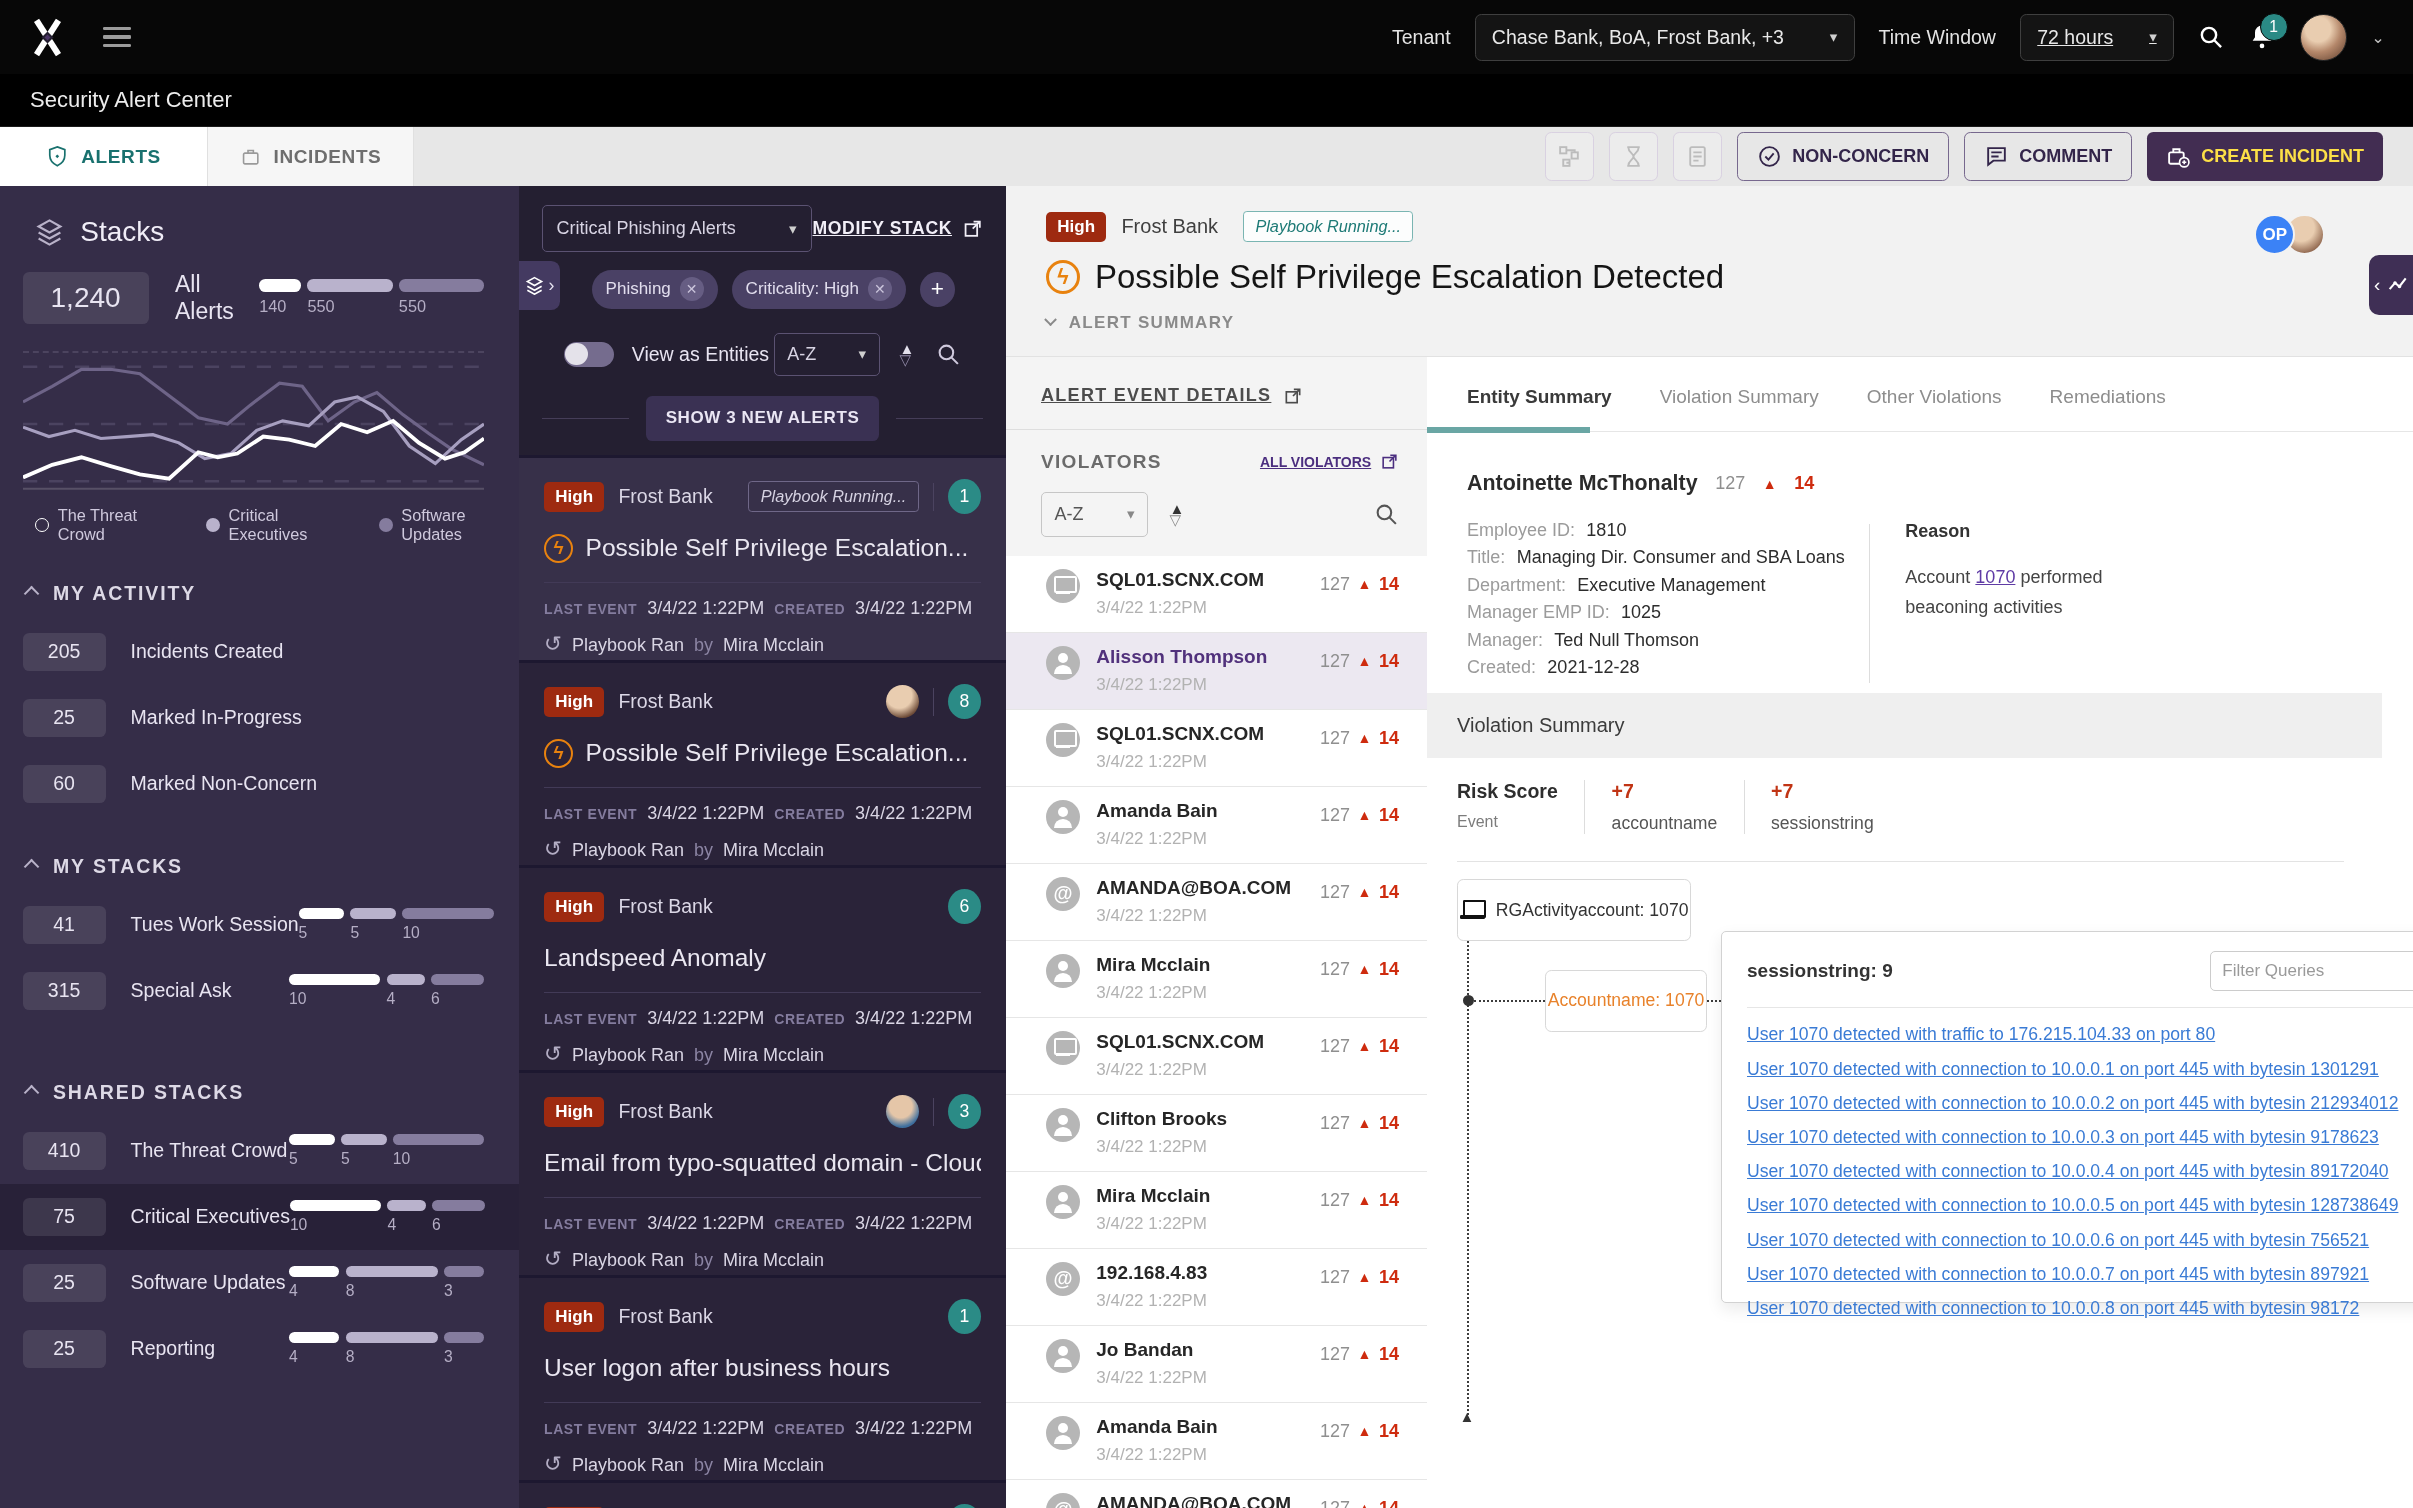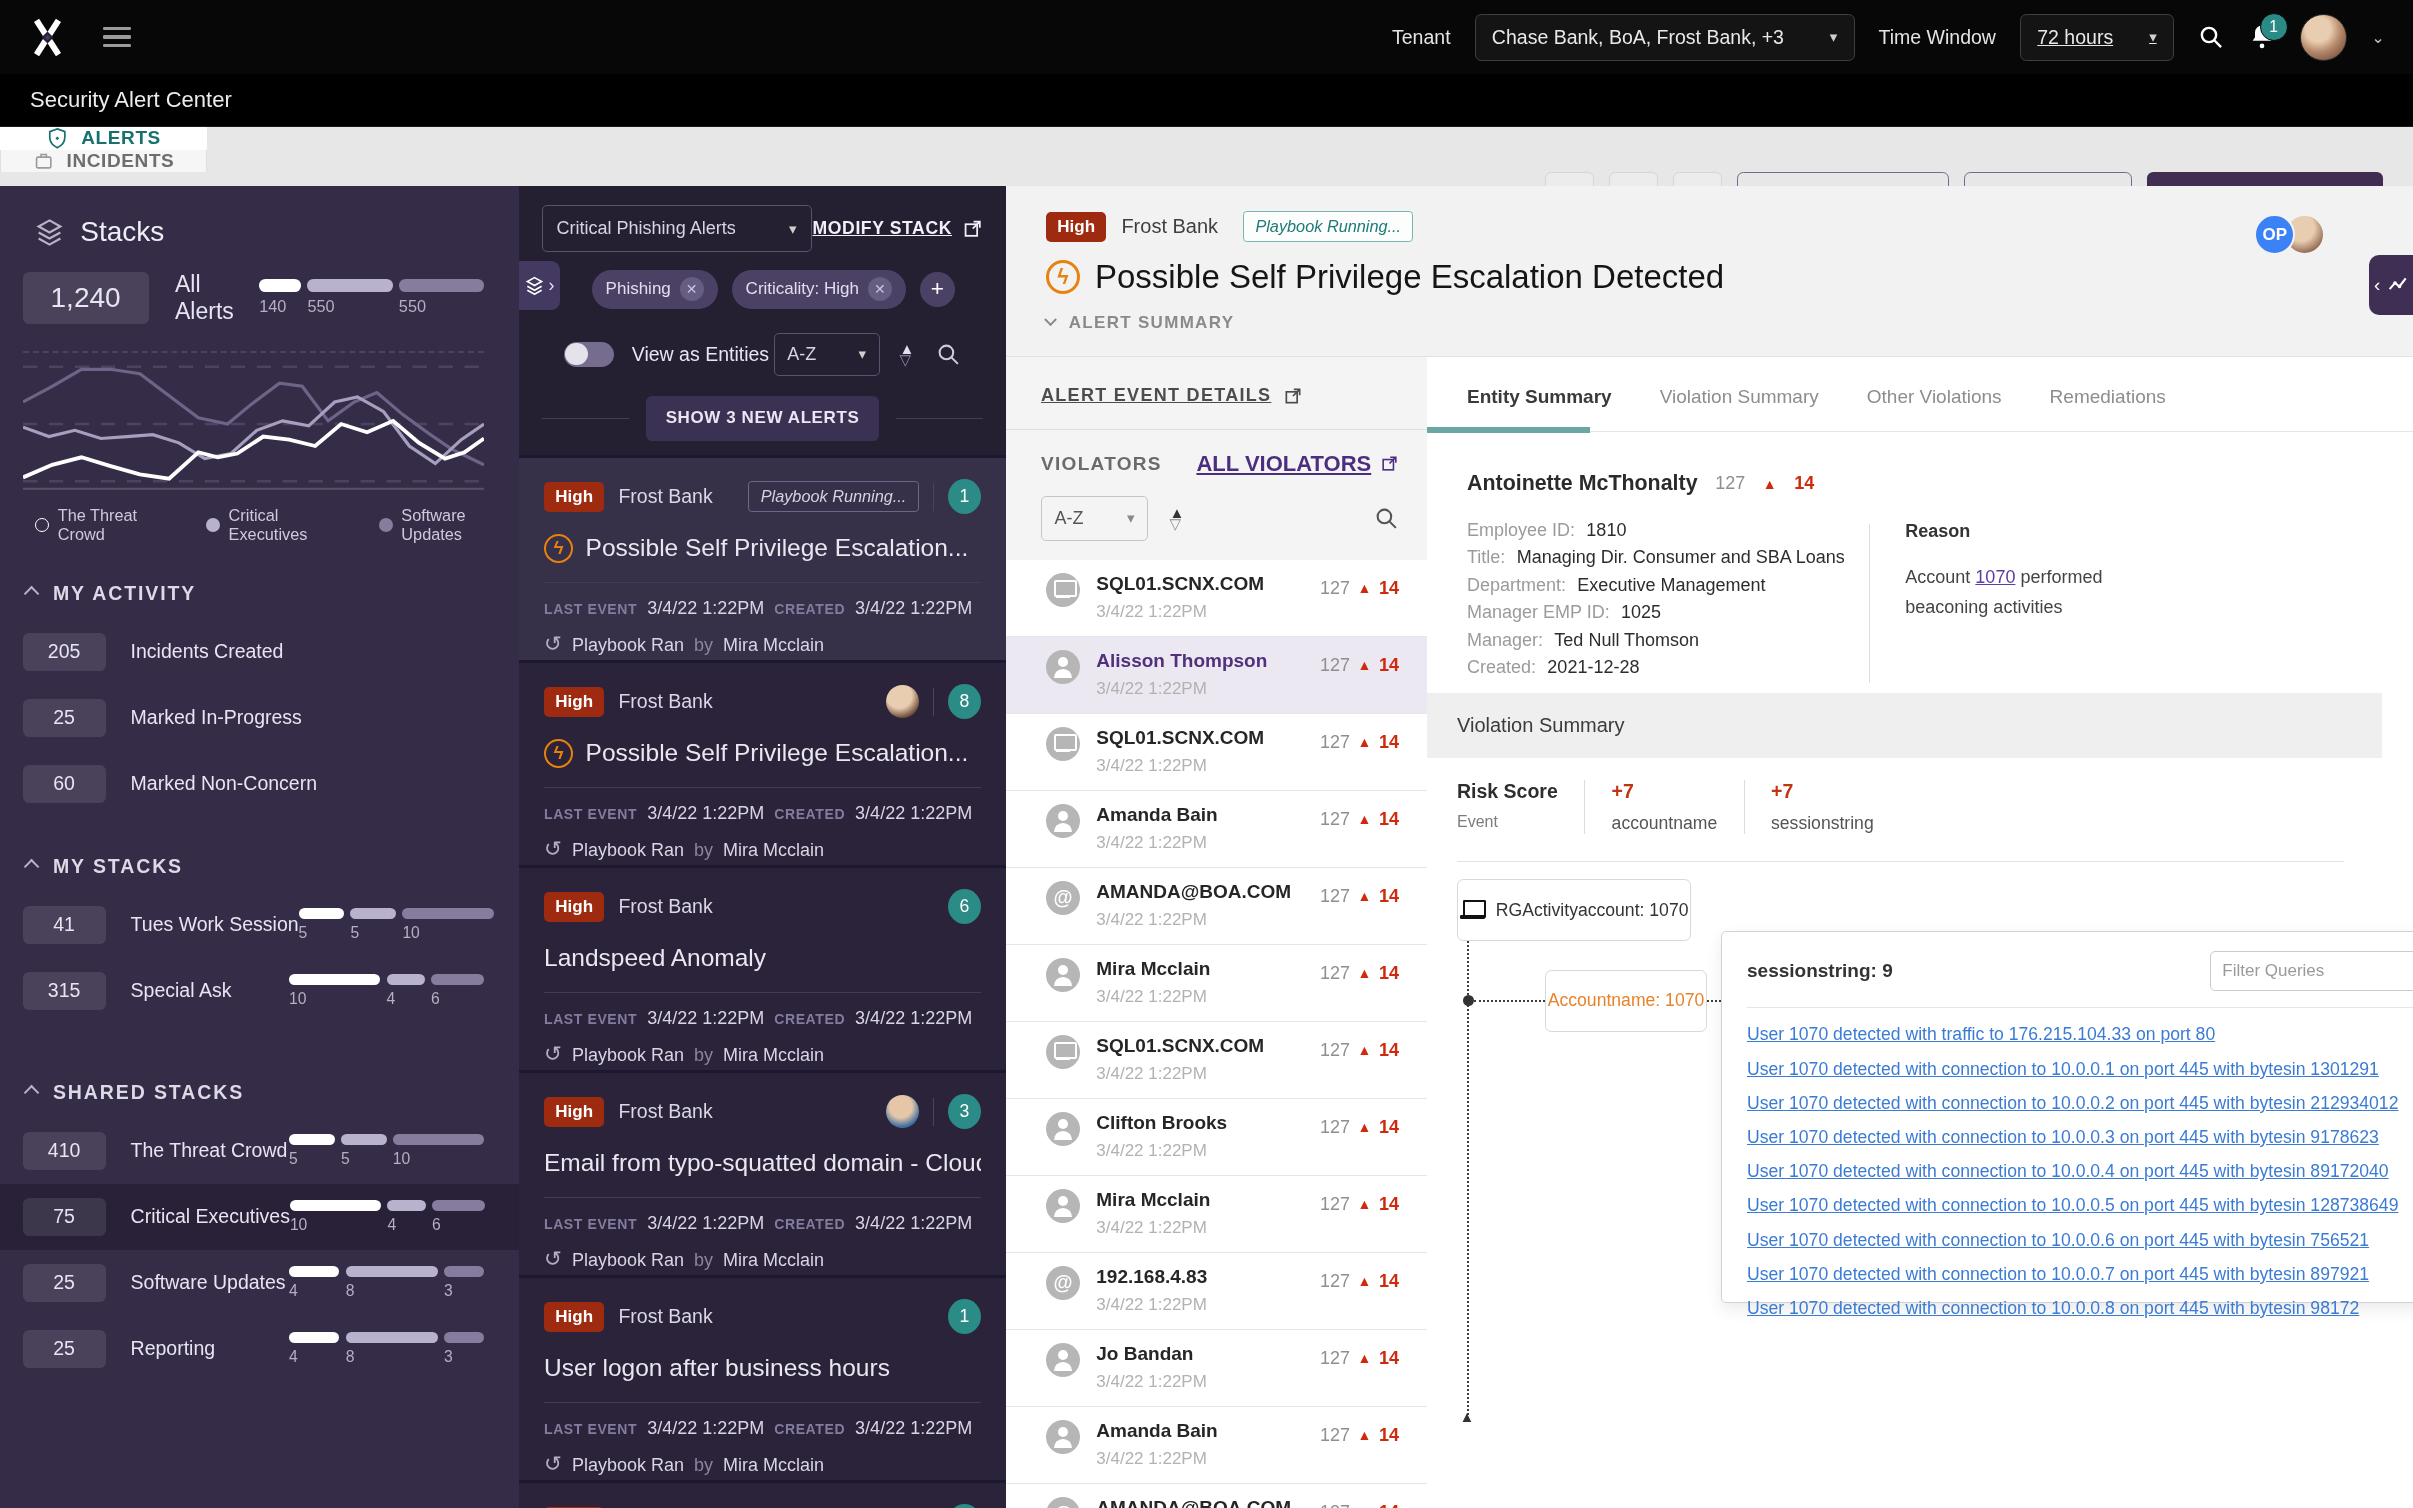--- a/index.html
+++ b/index.html
@@ -19,21 +19,21 @@
   .caret { color:#cfcfcf; font-size:15px; margin-left:12.6px; }
   .bell-wrap { position:relative; }
   .nbadge { position:absolute; top:-8.8px; right:-11.3px; width:28px; height:28px; border-radius:50%; background:#2a8a85; color:#fff; font-size:15.7px; display:flex; align-items:center; justify-content:center; border:1.9px solid #070707; }
   .avatar { width:47px; height:47px; border-radius:50%; background:radial-gradient(circle at 38% 32%, #e9cdb0 30%, #b4876a 55%, #6d4b38 90%); border:1.3px solid #2a2a2a; }
   .av-caret { color:#bdbdbd; font-size:16.3px; }
 
   
   .titlebar { position:absolute; left:0; top:74px; right:0; height:53px; background:#000; display:flex; align-items:center; padding-left:30px; color:#ececec; font-size:22px; border-bottom:0.6px solid #1b1b1b; }
 
   
-  .tabrow { position:absolute; left:0; top:127px; right:0; height:59px; background:#e7e7e7; display:flex;flex-direction:column; }
+  .tabrow { position:absolute; left:0; top:127px; right:0; height:59px; background:#e7e7e7; display:flex; }
   .tab { width:207px; display:flex; align-items:center; justify-content:center; gap:12.6px; font-weight:700; font-size:19px; letter-spacing:0.6px; cursor:pointer; }
   .tab-alerts { background:#fff; color:#19716e; }
   .tab-incidents { background:#f6f6f6; color:#6e6e6e; border-left:1.3px solid #e0e0e0; border-right:1.3px solid #e0e0e0; }
   .tr-actions { margin-left:auto; display:flex; align-items:center; gap:15px; padding-right:30px; }
   .ibtn { width:49px; height:49px; border:1.3px solid #d9d1e1; border-radius:6.3px; background:#ececec; display:flex; align-items:center; justify-content:center; }
   .obtn { height:49px; border:1.3px solid #77688e; border-radius:6.3px; background:transparent; display:flex; align-items:center; gap:10px; padding:0 19px; color:#33254a; font-weight:700; font-size:18px; cursor:pointer; }
   .pbtn { height:49px; border-radius:6.3px; background:#422d52; display:flex; align-items:center; gap:10px; padding:0 19px; color:#fde047; font-weight:700; font-size:18px; cursor:pointer; }
 
   
   .sidebar { position:absolute; left:0; top:186px; width:519px; bottom:0; background:#352d48; color:#e8e4f1; overflow:hidden; }
@@ -133,21 +133,21 @@
   .edge-tab { position:absolute; right:0; top:69px; width:44px; height:60px; background:#3f2f55; border-radius:10px 0 0 10px; display:flex; align-items:center; justify-content:center; gap:6.3px; color:#fff; cursor:pointer; }
   .edge-tab .arr { font-size:19px; }
 
   
   .epanel { position:absolute; left:1006px; top:357px; width:421px; bottom:0; background:#f4f4f4; overflow:hidden; }
   .ep-head { display:flex; align-items:center; gap:11.3px; margin:28px 35px 0; color:#4c4c4c; font-weight:700; font-size:18px; letter-spacing:1.3px; cursor:pointer; }
   .ep-head u { text-decoration:underline; }
   .ep-div { border-top:1.3px solid #dedede; margin-top:22.6px; }
   .vio-row { display:flex; align-items:center; margin:21.4px 28px 0 35px; }
   .vio-label { font-size:19px; font-weight:700; letter-spacing:1.3px; color:#6b6b6b; }
-  .allv { margin-left:auto; display:flex; gap:8.8px; align-items:center; color:#4b2e7f; font-weight:700; font-size:22px; cursor:pointer; }
+  .allv { margin-left:auto; display:flex; gap:8.8px; align-items:center; color:#4b2e7f; font-weight:700; font-size:14px; cursor:pointer; }
   .allv u { text-decoration:underline; }
   .ep-controls { display:flex; align-items:center; margin:19px 28px 0 35px; }
   .ep-az { width:107px; height:45px; border:1.3px solid #c6c6c6; border-radius:5px; display:flex; align-items:center; justify-content:space-between; padding:0 12.6px; color:#555; font-size:18px; cursor:pointer; }
   .ep-sorts { display:flex; flex-direction:column; margin-left:21.4px; line-height:.75; cursor:pointer; }
   .ep-sorts .s1 { color:#333; font-size:15px; } .ep-sorts .s2 { color:#888; font-size:15px; }
   .ep-search { margin-left:auto; cursor:pointer; }
   .vlist { margin-top:19px; }
   .vitem { position:relative; background:#fff; height:77px; padding:12.6px 28px 0 40px; border-bottom:1.3px solid #e6e6e6; display:flex; cursor:pointer; }
   .vitem.sel-true { background:#ece8f1; }
   .vicon { width:34px; height:34px; border-radius:50%; background:#b6b6b6; position:relative; flex:none; margin-right:16.3px; }

